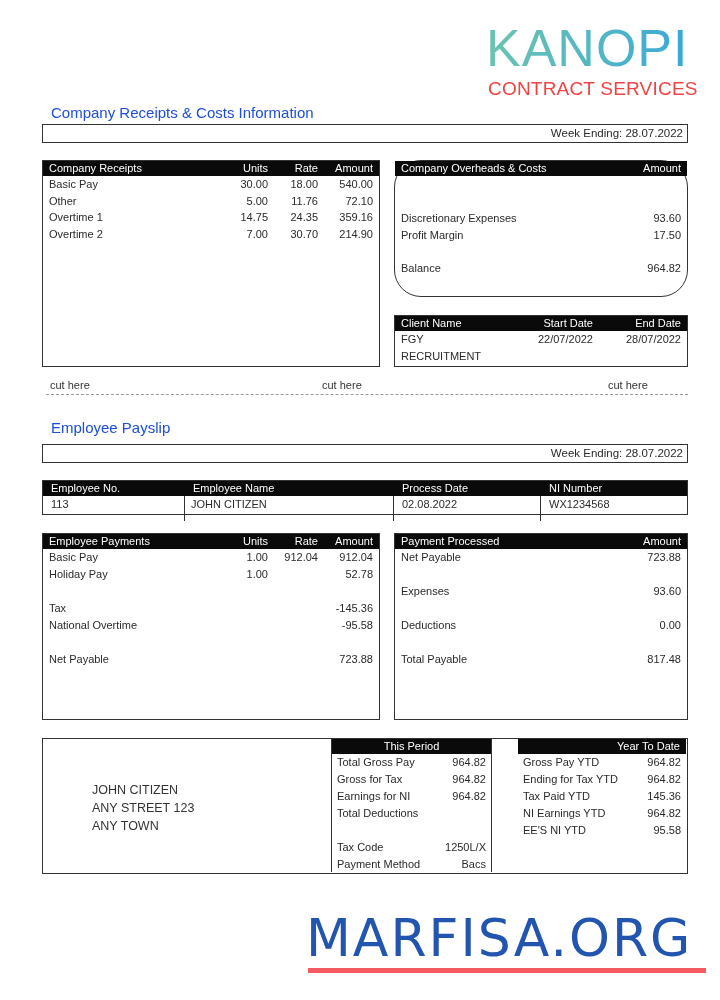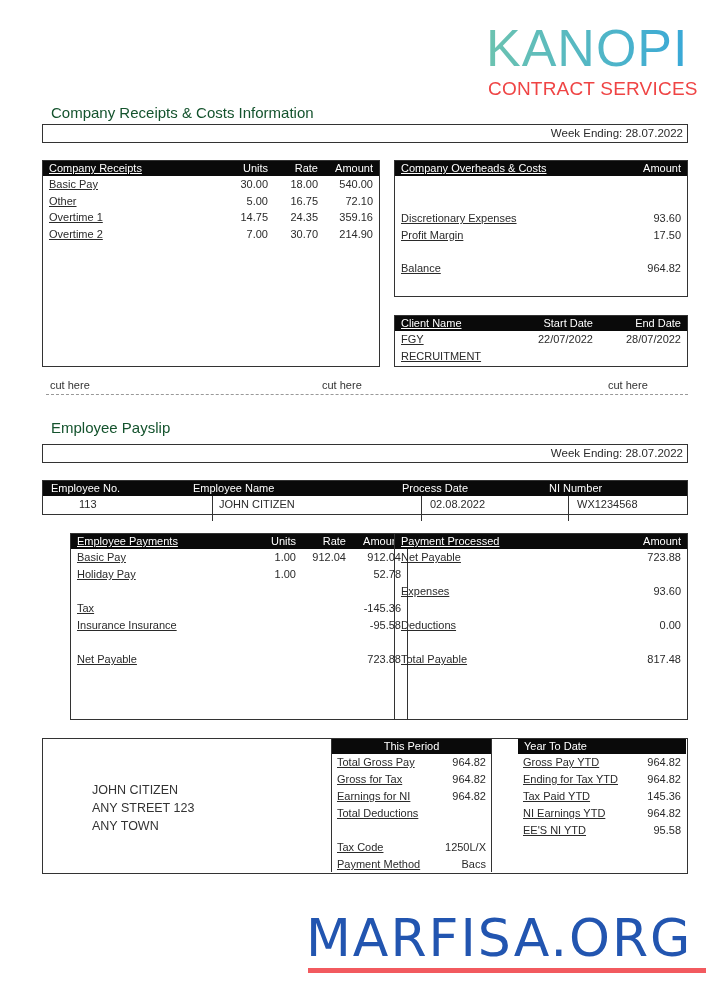--- a/index.html
+++ b/index.html
@@ -2,26 +2,26 @@
 <html><head>
 <meta charset="utf-8">
 <style>
   * { box-sizing: border-box; margin: 0; padding: 0; }
   html, body { width: 720px; height: 1000px; background: #ffffff; overflow: hidden; }
   body { position: relative; font-family: "Liberation Sans", sans-serif; color: #2a2a2a; font-size: 11px; }
   .abs { position: absolute; }
   .logo-main { left: 486px; top: 22px; font-size: 52px; font-weight: 400; letter-spacing: 1px; line-height: 52px;
     background: linear-gradient(90deg, #6cc3b0 0%, #4fb5c8 60%, #38a8d8 100%); -webkit-background-clip: text; background-clip: text; color: transparent; }
   .logo-sub { left: 488px; top: 78px; font-size: 19px; color: #ef4444; letter-spacing: 0.2px; }
-  .section-title { font-size: 15px; color: #14532d; }
+  .section-title { font-size: 15px; color: #1d4ed8; }
   .week-box { border: 1.5px solid #333; height: 19px; text-align: right; padding-right: 4px; font-size: 11.5px; line-height: 16px; }
   .box { border: 1.5px solid #333; }
   .hdr { background: #0a0a0a; color: #fff; height: 15px; line-height: 15px; font-size: 11px; display: flex; padding: 0 6px; }
   .row { display: flex; height: 17px; line-height: 17px; padding: 0 6px; font-size: 11px; }
-  .c-l { flex: 1; text-decoration: underline; }
+  .c-l { flex: 1; }
   .r { text-align: right; }
   .cut { font-size: 11px; color: #333; text-align: right; }
   .dash { border-top: 1.5px dashed #999; }
   .addr { font-size: 12.5px; line-height: 18px; color: #333; }
   .mf { left: 306px; top: 910px; font-size: 52px; font-weight: 400; color: #2255b0; letter-spacing: 2px; line-height: 56px; font-family: "DejaVu Sans", sans-serif; }
   .mf-line { left: 308px; top: 968px; width: 398px; height: 5px; background: #f25a5f; }
 </style>
 </head>
 <body>
 
@@ -40,38 +40,38 @@
   </div>
   <div class="row" style="height:16.5px;line-height:16.5px">
     <span class="c-l">Basic Pay</span>
     <span class="r" style="width:60px">30.00</span>
     <span class="r" style="width:50px">18.00</span>
     <span class="r" style="width:55px">540.00</span>
   </div>
   <div class="row" style="height:16.5px;line-height:16.5px">
     <span class="c-l">Other</span>
     <span class="r" style="width:60px">5.00</span>
-    <span class="r" style="width:50px">16.75</span>
+    <span class="r" style="width:50px">11.76</span>
     <span class="r" style="width:55px">72.10</span>
   </div>
   <div class="row" style="height:16.5px;line-height:16.5px">
     <span class="c-l">Overtime 1</span>
     <span class="r" style="width:60px">14.75</span>
     <span class="r" style="width:50px">24.35</span>
     <span class="r" style="width:55px">359.16</span>
   </div>
   <div class="row" style="height:16.5px;line-height:16.5px">
     <span class="c-l">Overtime 2</span>
     <span class="r" style="width:60px">7.00</span>
     <span class="r" style="width:50px">30.70</span>
     <span class="r" style="width:55px">214.90</span>
   </div>
 </div>
 
-<div class="abs box" style="left:394px;top:160px;width:294px;height:137px;">
+<div class="abs box" style="left:394px;top:160px;width:294px;height:137px;border-radius:27px;">
   <div class="hdr">
     <span class="c-l">Company Overheads &amp; Costs</span>
     <span class="r">Amount</span>
   </div>
   <div style="height:34px"></div>
   <div class="row">
     <span class="c-l">Discretionary Expenses</span>
     <span class="r">93.60</span>
   </div>
   <div class="row">
@@ -106,29 +106,29 @@
 <div class="abs section-title" style="left:51px;top:419px;">Employee Payslip</div>
 <div class="abs week-box" style="left:42px;top:444px;width:646px;"><span>Week Ending: 28.07.2022</span></div>
 
 <div class="abs box" style="left:42px;top:480px;width:646px;height:35px;">
   <div class="hdr" style="padding:0">
     <span style="width:142px;padding-left:8px">Employee No.</span>
     <span style="width:209px;padding-left:8px">Employee Name</span>
     <span style="width:147px;padding-left:8px">Process Date</span>
     <span style="flex:1;padding-left:8px">NI Number</span>
   </div>
-  <div style="display:flex;height:25px;line-height:17px;margin-left:28px;">
+  <div style="display:flex;height:25px;line-height:17px;">
     <span style="width:142px;padding-left:8px;border-right:1px solid #333">113</span>
     <span style="width:209px;padding-left:6px;border-right:1px solid #333">JOHN CITIZEN</span>
     <span style="width:147px;padding-left:8px;border-right:1px solid #333">02.08.2022</span>
     <span style="flex:1;padding-left:8px">WX1234568</span>
   </div>
 </div>
 
-<div class="abs box" style="left:42px;top:533px;width:338px;height:187px;margin-left:28px;">
+<div class="abs box" style="left:42px;top:533px;width:338px;height:187px;">
   <div class="hdr">
     <span class="c-l">Employee Payments</span>
     <span class="r" style="width:60px">Units</span>
     <span class="r" style="width:50px">Rate</span>
     <span class="r" style="width:55px">Amount</span>
   </div>
   <div class="row">
     <span class="c-l">Basic Pay</span>
     <span class="r" style="width:60px">1.00</span>
     <span class="r" style="width:50px">912.04</span>
@@ -139,21 +139,21 @@
     <span class="r" style="width:60px">1.00</span>
     <span class="r" style="width:50px"></span>
     <span class="r" style="width:55px">52.78</span>
   </div>
   <div style="height:17px"></div>
   <div class="row">
     <span class="c-l">Tax</span>
     <span class="r" style="width:55px">-145.36</span>
   </div>
   <div class="row">
-    <span class="c-l">Insurance Insurance</span>
+    <span class="c-l">National Overtime</span>
     <span class="r" style="width:55px">-95.58</span>
   </div>
   <div style="height:17px"></div>
   <div class="row">
     <span class="c-l">Net Payable</span>
     <span class="r" style="width:55px">723.88</span>
   </div>
 </div>
 
 <div class="abs box" style="left:394px;top:533px;width:294px;height:187px;">
@@ -212,21 +212,21 @@
     <div class="row" style="padding:0 5px">
         <span class="c-l">Tax Code</span>
         <span class="r">1250L/X</span>
       </div>
     <div class="row" style="padding:0 5px">
         <span class="c-l">Payment Method</span>
         <span class="r">Bacs</span>
       </div>
   </div>
   <div class="abs" style="left:475px;top:0;width:168px;height:133px;">
-    <div class="hdr" style="justify-content:flex-start">
+    <div class="hdr" style="justify-content:flex-end">
         <span>Year To Date</span>
       </div>
     <div class="row" style="padding:0 5px">
         <span class="c-l">Gross Pay YTD</span>
         <span class="r">964.82</span>
       </div>
     <div class="row" style="padding:0 5px">
         <span class="c-l">Ending for Tax YTD</span>
         <span class="r">964.82</span>
       </div>

